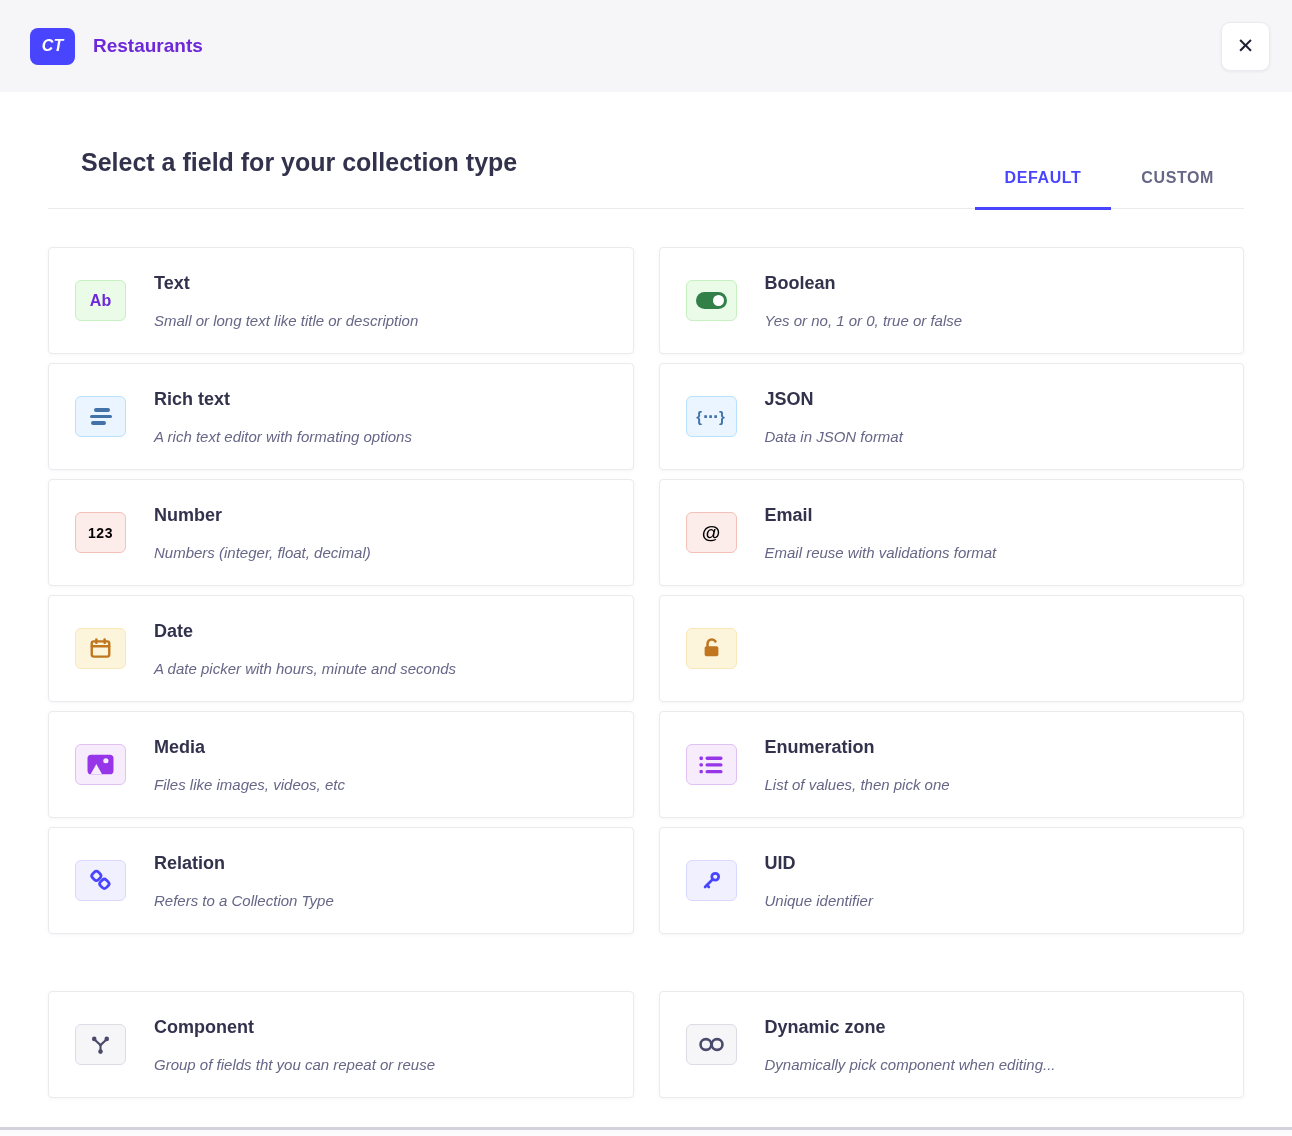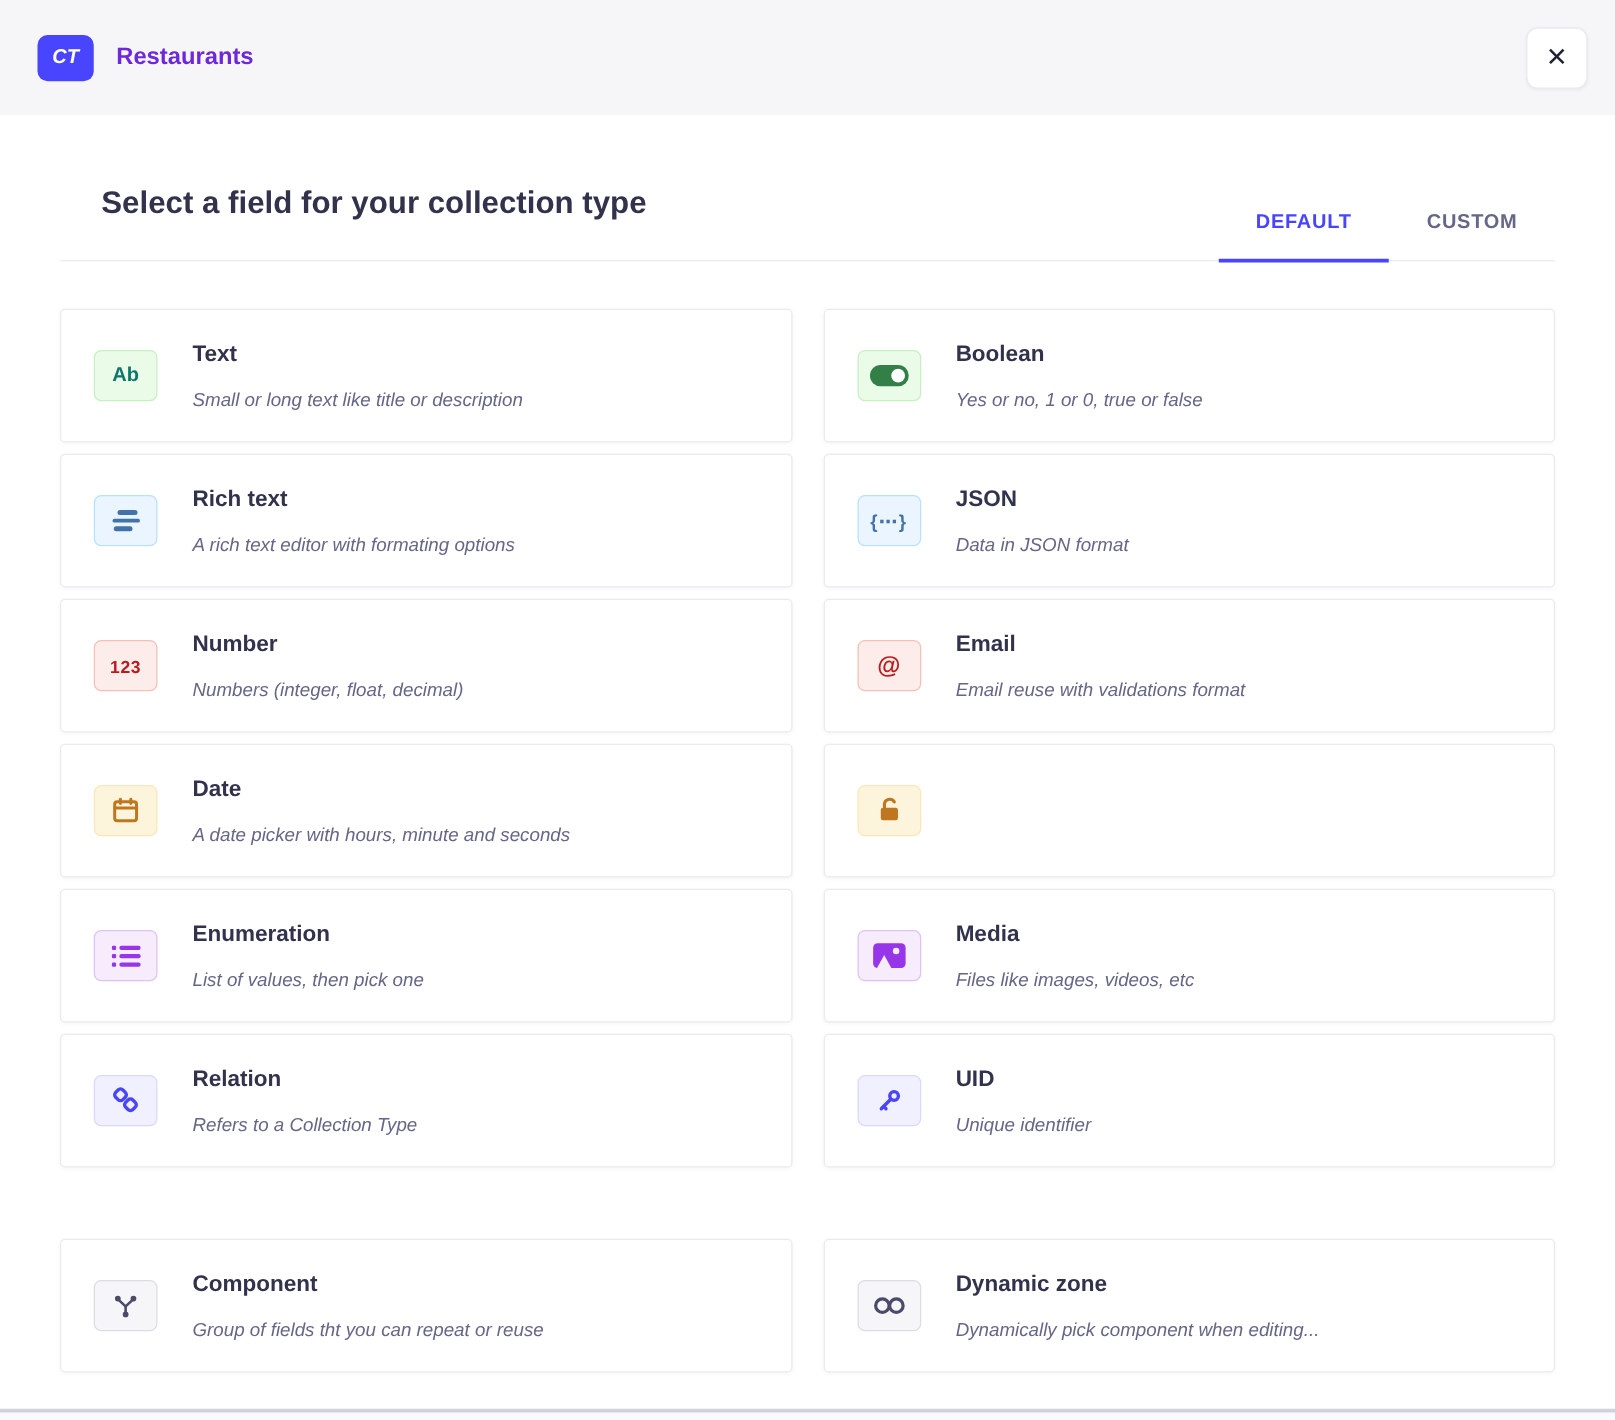--- a/index.html
+++ b/index.html
@@ -65,23 +65,23 @@
     width: 51px; height: 41px; border-radius: 6px; flex: none;
     border: 1px solid transparent;
     display: flex; align-items: center; justify-content: center;
     font-weight: bold;
   }
   .card-text { display: flex; flex-direction: column; gap: 18px; }
   .card-title { font-size: 18px; font-weight: bold; color: #32324d; }
   .card-desc  { font-size: 15px; color: #666687; font-style: italic; }
 
   
-  .th-green    { background: #eafbe7; border-color: #c6f0c2; color: #0f766e; text-align: right; }
+  .th-green    { background: #eafbe7; border-color: #c6f0c2; color: #6d28d9; text-align: right; }
   .th-blue     { background: #eaf5ff; border-color: #b8e1ff; color: #4272a8; }
-  .th-red      { background: #fdedea; border-color: #f5c0b8; color: #b91c1c; }
+  .th-red      { background: #fdedea; border-color: #f5c0b8; color: #000000; }
   .th-yellow   { background: #fdf4dc; border-color: #fae7b9; color: #c0761f; }
   .th-purple   { background: #f6ecfc; border-color: #e0c1f4; color: #9736e8; }
   .th-lavender { background: #f0f0ff; border-color: #d9d8ff; color: #4945ff; }
   .th-gray     { background: #f6f6f9; border-color: #dcdce4; color: #4a4a6a; }
 
   .icon-ab   { font-size: 16px; }
   .icon-123  { font-size: 14px; letter-spacing: 0.5px; }
   .icon-json { font-size: 15px; letter-spacing: 1px; }
   .icon-at   { font-size: 19px; }
 
@@ -201,20 +201,34 @@
           <div class="card-desc">A date picker with hours, minute and seconds</div>
         </div>
       </div>
 
       <div class="card">
         <div class="iconbox th-yellow">
           <svg width="25" height="25" viewBox="0 0 24 24">
             <path d="M8.2 10 V7.4 A4.1 4.1 0 0 1 15.8 5.3" fill="none" stroke="#c0761f" stroke-width="2.4" stroke-linecap="round"></path>
             <rect x="5.4" y="9.8" width="13.2" height="9.6" rx="1.8" fill="#c0761f"></rect>
           </svg>
+        </div>
+      </div>
+
+      <div class="card">
+        <div class="iconbox th-purple">
+          <svg width="27" height="21" viewBox="0 0 26 20">
+            <rect x="0.5" y="0.5" width="25" height="19" rx="3.5" fill="#9736e8"></rect>
+            <circle cx="18.2" cy="6.4" r="2.5" fill="#f6ecfc"></circle>
+            <path d="M3.5 19.5 L9 9.5 L14.5 19.5 Z" fill="#f6ecfc"></path>
+          </svg>
+        </div>
+        <div class="card-text">
+          <div class="card-title">Media</div>
+          <div class="card-desc">Files like images, videos, etc</div>
         </div>
       </div>
 
       <div class="card">
         <div class="iconbox th-purple">
           <svg width="24" height="20" viewBox="0 0 24 20" fill="#9736e8">
             <rect x="0.5" y="1.5" width="3.4" height="3.4" rx="1"></rect>
             <rect x="6.5" y="1.5" width="17" height="3.4" rx="1.6"></rect>
             <rect x="0.5" y="8.2" width="3.4" height="3.4" rx="1"></rect>
             <rect x="6.5" y="8.2" width="17" height="3.4" rx="1.6"></rect>
@@ -222,34 +236,20 @@
             <rect x="6.5" y="14.9" width="17" height="3.4" rx="1.6"></rect>
           </svg>
         </div>
         <div class="card-text">
           <div class="card-title">Enumeration</div>
           <div class="card-desc">List of values, then pick one</div>
         </div>
       </div>
 
       <div class="card">
-        <div class="iconbox th-purple">
-          <svg width="27" height="21" viewBox="0 0 26 20">
-            <rect x="0.5" y="0.5" width="25" height="19" rx="3.5" fill="#9736e8"></rect>
-            <circle cx="18.2" cy="6.4" r="2.5" fill="#f6ecfc"></circle>
-            <path d="M3.5 19.5 L9 9.5 L14.5 19.5 Z" fill="#f6ecfc"></path>
-          </svg>
-        </div>
-        <div class="card-text">
-          <div class="card-title">Media</div>
-          <div class="card-desc">Files like images, videos, etc</div>
-        </div>
-      </div>
-
-      <div class="card">
         <div class="iconbox th-lavender">
           <svg width="25" height="23" viewBox="0 0 22 20" fill="none" stroke="#4945ff" stroke-width="2.4" stroke-linejoin="round">
             <rect x="3.8" y="2.3" width="7.2" height="7.2" rx="2.4" transform="rotate(45 7.4 5.9)"></rect>
             <rect x="10.8" y="9.3" width="7.2" height="7.2" rx="2.4" transform="rotate(45 14.4 12.9)"></rect>
           </svg>
         </div>
         <div class="card-text">
           <div class="card-title">Relation</div>
           <div class="card-desc">Refers to a Collection Type</div>
         </div>

